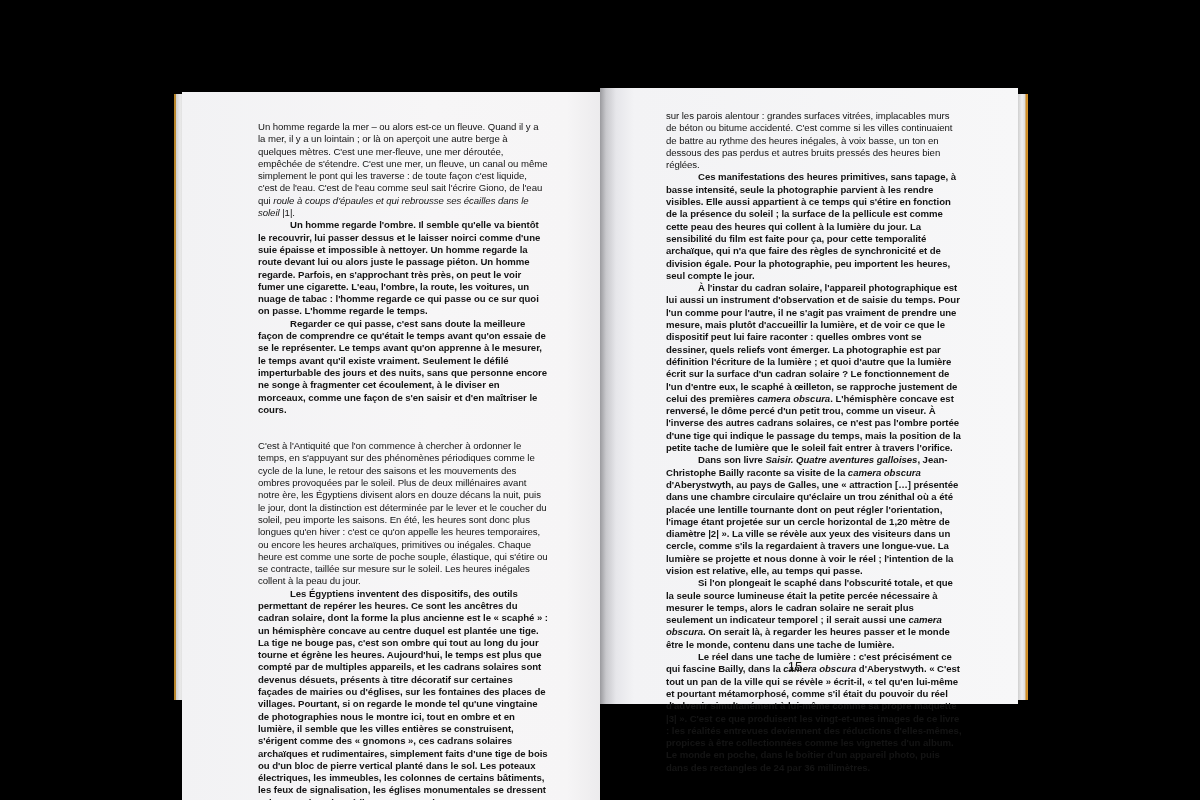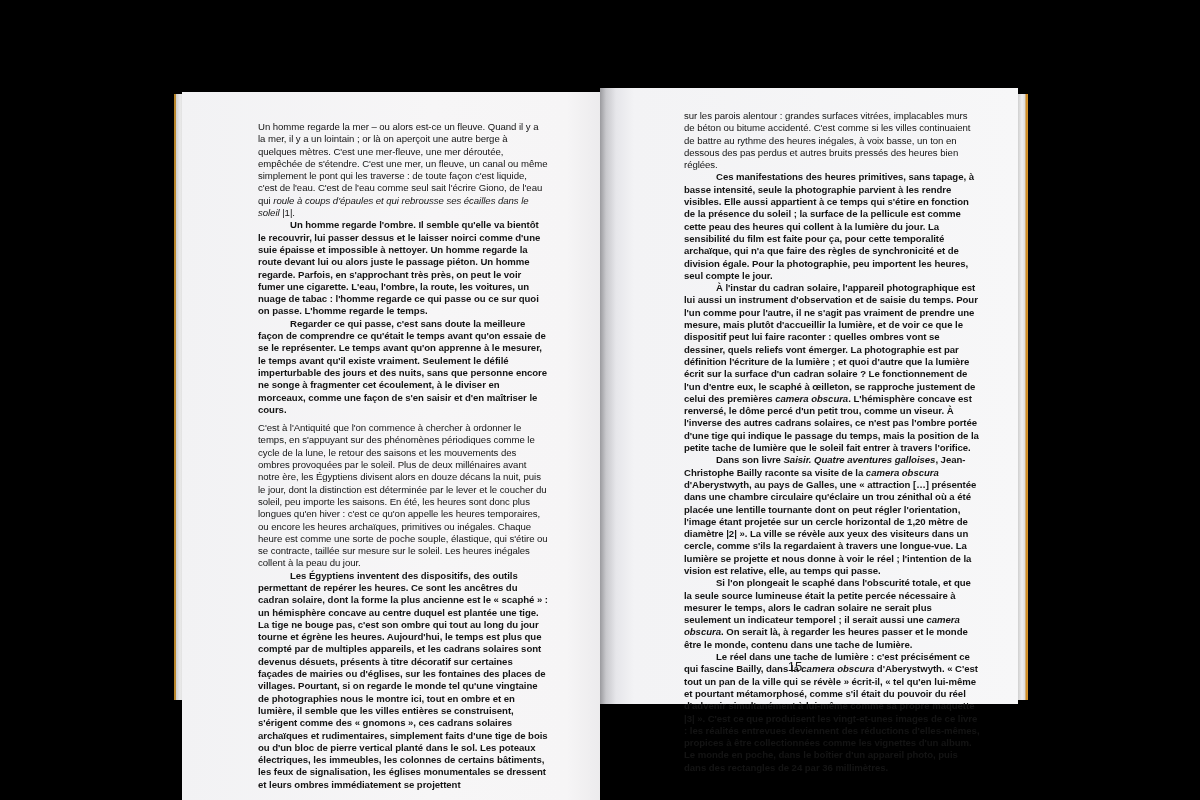--- a/index.html
+++ b/index.html
@@ -21,24 +21,24 @@
   }
   .page.left { left:0; width:418px;
     background:linear-gradient(90deg,#f2f2f4 0%,#f7f6f7 60%,#f6f5f6 92%,#ecebed 100%); }
   .page.right { left:418px; width:418px; top:-4px; height:616px;
     background:linear-gradient(90deg,#9a9a9e 0px,#c8c8cc 6px,#e6e6ea 16px,#f3f3f5 34px,#f7f7f8 100%); }
   .text {
     position:absolute; font-size:9.6px; line-height:12.3px; color:#141414;
     letter-spacing:-0.05px; text-align:left;
   }
   .page.left .text { left:76px; top:29px; width:290px; }
-  .page.right .text { left:84px; top:22px; width:296px; }
+  .page.right .text { left:66px; top:22px; width:296px; }
   .text p { margin:0; }
   .text p.indent { text-indent:32px;font-weight:bold; }
-  .text p.gap { margin-top:6px; }
+  .text p.gap { margin-top:24px; }
   .text em { font-style:italic; }
   .folio {
     position:absolute; bottom:34px; left:0; width:100%; text-align:center;
     font-size:13px; color:#141414;
   }
   .page.left .folio { left:15px; }
   .page.right .folio { left:-14px; bottom:30px; }
 </style>
 </head>
 <body>

